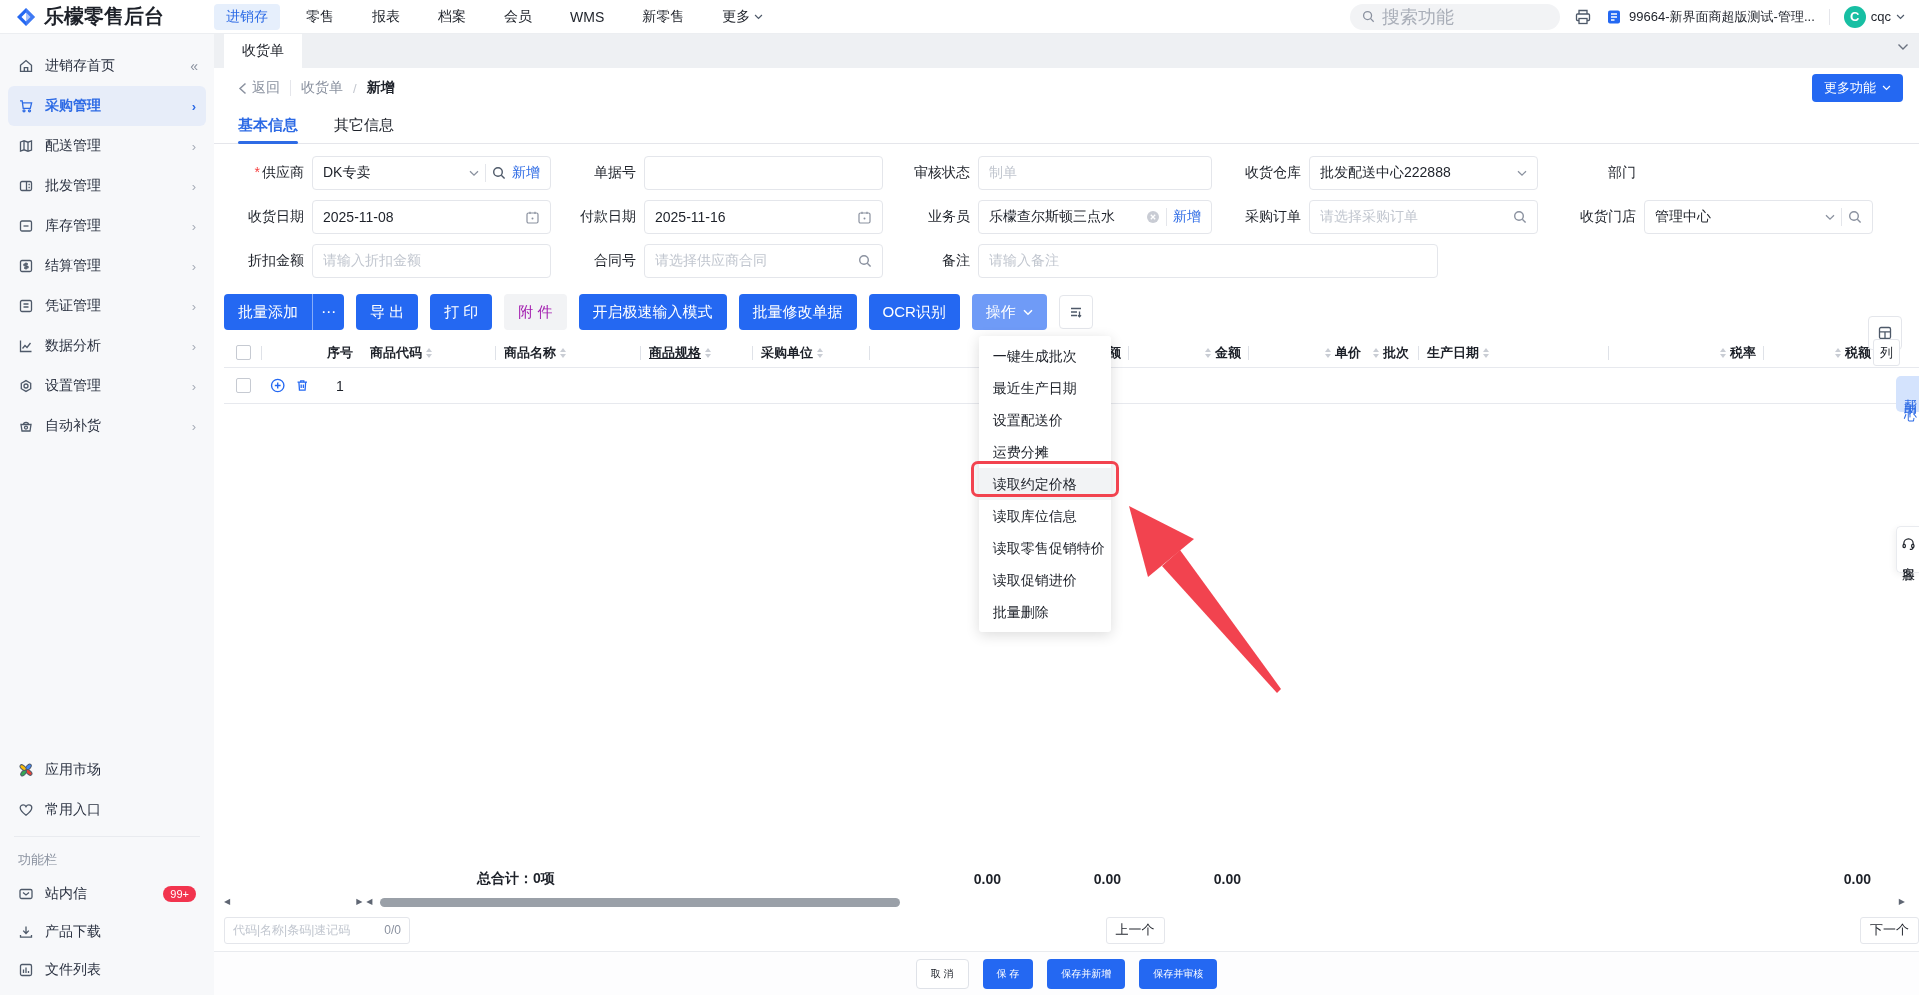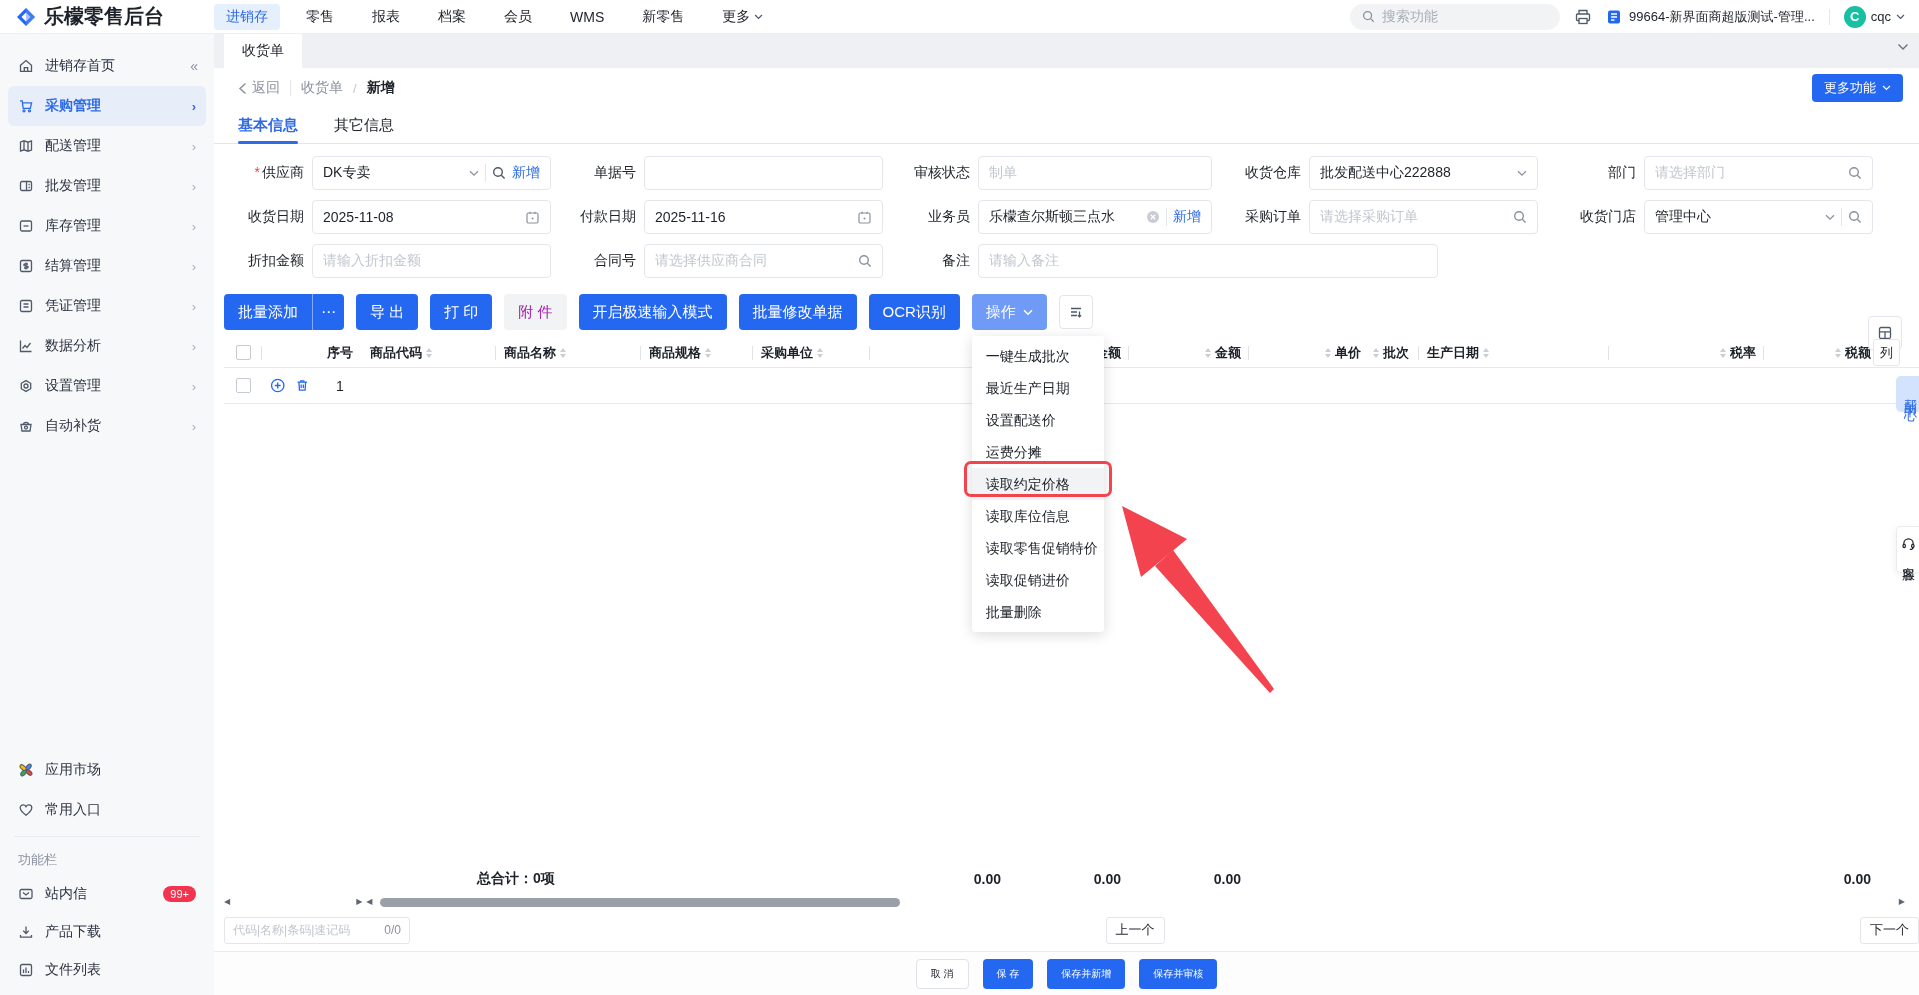--- a/index.html
+++ b/index.html
@@ -9,21 +9,21 @@
 
   
   .navbar { height:34px; background:#fff; border-bottom:1px solid #eceef1; display:flex; align-items:center; padding:0 14px 0 16px; }
   .logo { display:flex; align-items:center; gap:8px; width:198px; }
   .logo-title { font-size:20px; font-weight:bold; color:#1d2129; }
   .nav-menu { display:flex; align-items:center; gap:14px; }
   .nav-item { font-size:14px; color:#1d2129; padding:4px 12px; border-radius:4px; cursor:pointer; display:flex; align-items:center; gap:4px; }
   .nav-item.active { background:#e6effc; color:#2e6be5; }
   .nav-right { margin-left:auto; display:flex; align-items:center; gap:14px; }
   .search-box { width:210px; height:26px; background:#f2f3f5; border-radius:14px; display:flex; align-items:center; gap:7px; padding:0 12px; }
-  .search-box .ph { font-size:14px; color:#a9aeb8; }
+  .search-box .ph { font-size:18px; color:#a9aeb8; }
   .org { display:flex; align-items:center; gap:7px; font-size:13px; color:#1d2129; }
   .vdiv { width:1px; height:16px; background:#e5e6eb; }
   .avatar { width:22px; height:22px; border-radius:50%; background:#17bfa3; color:#fff; font-size:13px; font-weight:bold; display:flex; align-items:center; justify-content:center; }
   .user { font-size:13px; color:#1d2129; display:flex; align-items:center; gap:5px; }
 
   
   .body { display:flex; height:961px; }
   .sidebar { width:214px; background:#f7f8fa; display:flex; flex-direction:column; padding:12px 0 6px; flex-shrink:0; }
   .side-item { height:40px; margin:0 8px; padding:0 10px; border-radius:6px; display:flex; align-items:center; gap:11px; font-size:14px; color:#2a3140; cursor:pointer; flex-shrink:0; }
   .side-item.active { background:#e7edf9; color:#2e6be5; font-weight:bold; }
@@ -77,34 +77,34 @@
   .btn { height:36px; background:#2468f2; color:#fff; border-radius:4px; font-size:15px; padding:0 14px; display:flex; align-items:center; justify-content:center; cursor:pointer; white-space:nowrap; }
   .btn.disabled { background:#f2f3f5; color:#a21caf; cursor:default; }
   .btn-split { display:flex; height:36px; border-radius:4px; overflow:hidden; cursor:pointer; }
   .btn-split .bs-main { background:#2468f2; color:#fff; font-size:15px; padding:0 14px; display:flex; align-items:center; }
   .btn-split .bs-more { background:#2468f2; color:#fff; width:32px; display:flex; align-items:center; justify-content:center; border-left:1px solid rgba(255,255,255,.45); font-size:15px; }
   .btn.op { background:#6f9bf7; gap:7px; }
   .icon-btn { width:34px; height:34px; border:1px solid #e4e6eb; border-radius:4px; background:#fff; display:flex; align-items:center; justify-content:center; cursor:pointer; }
   .op-wrap { position:relative; }
 
   
-  .menu { position:absolute; top:42px; left:0; width:132px; background:#fff; border-radius:3px; box-shadow:0 3px 14px rgba(0,0,0,.14); padding:4px 0; z-index:60; }
+  .menu { position:absolute; top:42px; left:7px; width:132px; background:#fff; border-radius:3px; box-shadow:0 3px 14px rgba(0,0,0,.14); padding:4px 0; z-index:60; }
   .menu-item { height:32px; line-height:32px; padding:0 14px; font-size:14px; color:#1d2129; cursor:pointer; white-space:nowrap; }
   .menu-item.hl { background:#f2f3f5; }
   .ann-box { position:absolute; left:-8px; width:148px; top:125px; height:36px; border:3px solid #f2434f; border-radius:7px; pointer-events:none; z-index:70; }
   .ann-arrow { position:absolute; left:0; top:0; width:330px; height:390px; overflow:visible; pointer-events:none; z-index:70; }
 
   
   .table-area { flex:1; margin-left:10px; display:flex; flex-direction:column; min-height:0; position:relative; }
   .thead { display:flex; align-items:center; height:30px; border-bottom:1px solid #e7e9ee; flex-shrink:0; }
   .th { font-size:13px; font-weight:bold; color:#1d2129; display:flex; align-items:center; gap:4px; padding:0 8px; position:relative; height:100%; flex-shrink:0; }
   .th::after { content:""; position:absolute; right:0; top:8px; height:14px; border-right:1px solid #dfe2e8; }
   .th.nosep::after { display:none; }
   .th.r { justify-content:flex-end; }
-  .c0{width:38px;justify-content:center;} .c1{width:56px;} .c2{width:44px;justify-content:center;} .c3{width:134px;} .c4{width:145px;} .c5{width:112px;} .c6{width:117px;} .c7{width:139px;} .c8{width:120px;} .c9{width:120px;} .c10{width:120px;} .c11{width:50px;padding:0 4px;} .c12{width:190px;} .c13{width:155px;} .c14{width:115px;}
+  .c0{width:38px;justify-content:center;} .c1{width:56px;} .c2{width:44px;justify-content:center;} .c3{width:134px;} .c4{width:145px;} .c5{width:112px;text-decoration:underline;} .c6{width:117px;} .c7{width:139px;} .c8{width:120px;} .c9{width:120px;} .c10{width:120px;} .c11{width:50px;padding:0 4px;} .c12{width:190px;} .c13{width:155px;} .c14{width:115px;}
   .sort { display:inline-flex; flex-direction:column; }
   .sort i { display:block; width:0; height:0; border-left:3.5px solid transparent; border-right:3.5px solid transparent; }
   .sort .up { border-bottom:4px solid #c9cdd4; margin-bottom:2px; }
   .sort .dn { border-top:4px solid #c9cdd4; }
   .trow { display:flex; align-items:center; height:36px; border-bottom:1px solid #e7e9ee; flex-shrink:0; }
   .td { display:flex; align-items:center; padding:0 8px; height:100%; flex-shrink:0; font-size:14px; color:#1d2129; }
   .row-icons { gap:10px; }
   .cb { width:15px; height:15px; border:1px solid #c6cad2; border-radius:2px; background:#fff; cursor:pointer; }
   .tspacer { flex:1; }
   .sumrow { display:flex; align-items:center; height:32px; flex-shrink:0; position:relative; }
@@ -386,27 +386,20 @@
               <span class="grow ph">制单</span>
             </div>
           <span class="f-label w4">收货仓库</span>
           <div class="inp iw4">
             <span class="grow">批发配送中心222888</span>
             <svg width="10" height="7" viewBox="0 0 10 7">
                 <path d="M1 1.2 L5 5.2 L9 1.2" fill="none" stroke="#8a919f" stroke-width="1.3"></path>
               </svg>
           </div>
           <span class="f-label w5">部门</span>
-          <div class="inp iw5">
-            <span class="grow ph">请选择部门</span>
-            <svg width="14" height="14" viewBox="0 0 14 14">
-                <circle cx="6" cy="6" r="4.3" fill="none" stroke="#8a919f" stroke-width="1.4"></circle>
-                <path d="M9.3 9.3 L12.6 12.6" stroke="#8a919f" stroke-width="1.4"></path>
-              </svg>
-          </div>
         </div>
         <div class="f-row">
           <span class="f-label w1">收货日期</span>
           <div class="inp iw1">
             <span class="grow">2025-11-08</span>
             <svg width="15" height="15" viewBox="0 0 15 15">
                 <rect x="2" y="3" width="11" height="10" rx="1.5" fill="none" stroke="#8a919f" stroke-width="1.2"></rect>
                 <path d="M5 1.8 V4 M10 1.8 V4" stroke="#8a919f" stroke-width="1.2"></path>
                 <circle cx="7.5" cy="8.5" r="1" fill="#8a919f"></circle>
               </svg>

